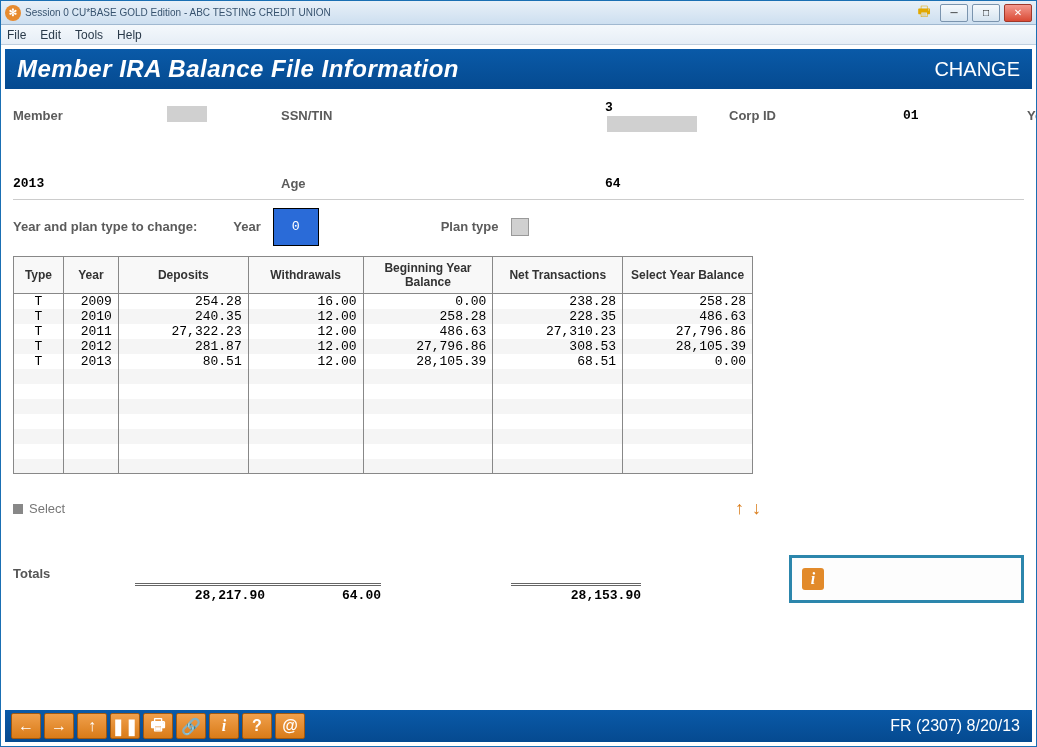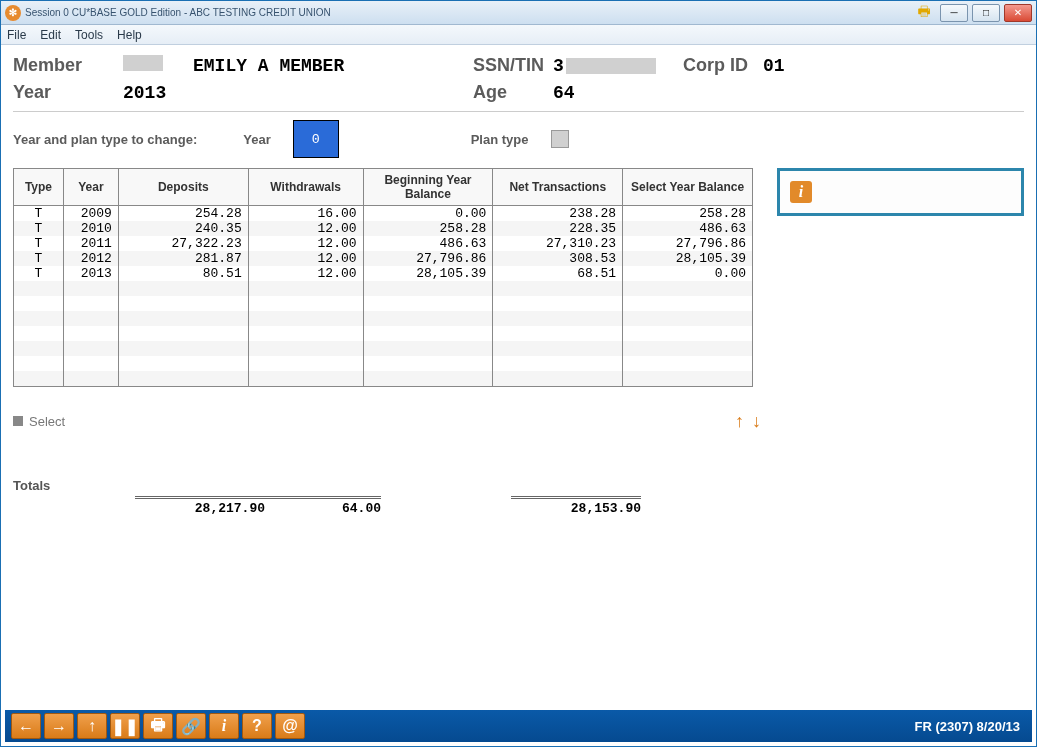--- a/index.html
+++ b/index.html
@@ -80,46 +80,47 @@
   .content {
     flex: 1;
     padding: 10px 12px 0 12px;
     position: relative;
     overflow: hidden;
   }
   .info-grid {
     display: grid;
     grid-template-columns: 110px 70px 280px 80px 130px 80px 60px;
     row-gap: 6px;
-    font-size: 18px;
+    font-size: 13px;
     color: #333;
     align-items: center;
+    gap: 44px;
   }
   .lbl { font-weight: bold; color: #5b5b5b; }
   .val { font-weight: bold; font-family: 'Courier New', monospace; color: #000; }
   .greybox { background: #d0d0d0; height: 16px; display: inline-block; }
   .divider { border: 0; border-top: 1px solid #ccc; margin: 8px 0; }
   .change-row {
-    display: flex; align-items: center; gap: 22px;
+    display: flex; align-items: center; gap: 12px;
     font-size: 13px; color: #5b5b5b; font-weight: bold;
     margin: 6px 0 10px 0;
   }
   .year-input {
     width: 46px; height: 18px;
     border: 1px solid #666;
     font-family: 'Courier New', monospace;
     text-align: center;
     padding: 18px;
   }
   .year-input.selected { background: #2a6bd8; color: #fff; border: 1px solid #000; }
   .plan-box { width: 18px; height: 18px; background: #d0d0d0; border: 1px solid #999; }
   .main-area {
     display: flex;
-    gap: 16px;
-    align-items: flex-start;
+    gap: 28px;
+    align-items: flex-end;
   }
   .table-wrap { flex: 0 0 740px; }
   table.data {
     border-collapse: collapse;
     width: 740px;
     font-family: 'Courier New', monospace;
     font-size: 13px;
   }
   table.data th {
     font-family: Arial, sans-serif;
@@ -196,21 +197,21 @@
     width: 30px; height: 26px;
     background: linear-gradient(#f0a04c,#d97b18);
     border: 1px solid #a05810;
     border-radius: 2px;
     color: #fff;
     display: flex; align-items: center; justify-content: center;
     font-size: 16px; font-weight: bold;
     cursor: pointer;
   }
   .footer-text {
-    margin-left: auto; color: #fff; font-size: 13px; padding-right: 6px; font-weight: bold;
+    margin-left: auto; color: #fff; font-size: 16px; padding-right: 6px;
   }
 </style>
 </head>
 <body>
 
 <div class="window">
 
   <div class="titlebar">
     <span class="titlebar-icon">✻</span>
     <span class="titlebar-text">Session 0 CU*BASE GOLD Edition - ABC TESTING CREDIT UNION</span>
@@ -222,27 +223,30 @@
     </div>
   </div>
 
   <div class="menubar">
     <span>File</span>
     <span>Edit</span>
     <span>Tools</span>
     <span>Help</span>
   </div>
 
+  <div class="header-band">
+    <span class="header-title">Member IRA Balance File Information</span>
+    <span class="header-mode">CHANGE</span>
+  </div>
 
   <div class="content">
 
     <div class="info-grid">
       <div class="lbl">Member</div>
       <div><span class="greybox" style="width:40px"></span></div>
-      <div class="val">EMILY A MEMBER</div>
       <div class="lbl">SSN/TIN</div>
       <div><span class="val">3</span><span class="greybox" style="width:90px; vertical-align:middle; margin-left:2px;"></span></div>
       <div class="lbl">Corp ID</div>
       <div class="val">01</div>
 
       <div class="lbl">Year</div>
       <div class="val">2013</div>
       <div></div>
       <div class="lbl">Age</div>
       <div class="val">64</div>

